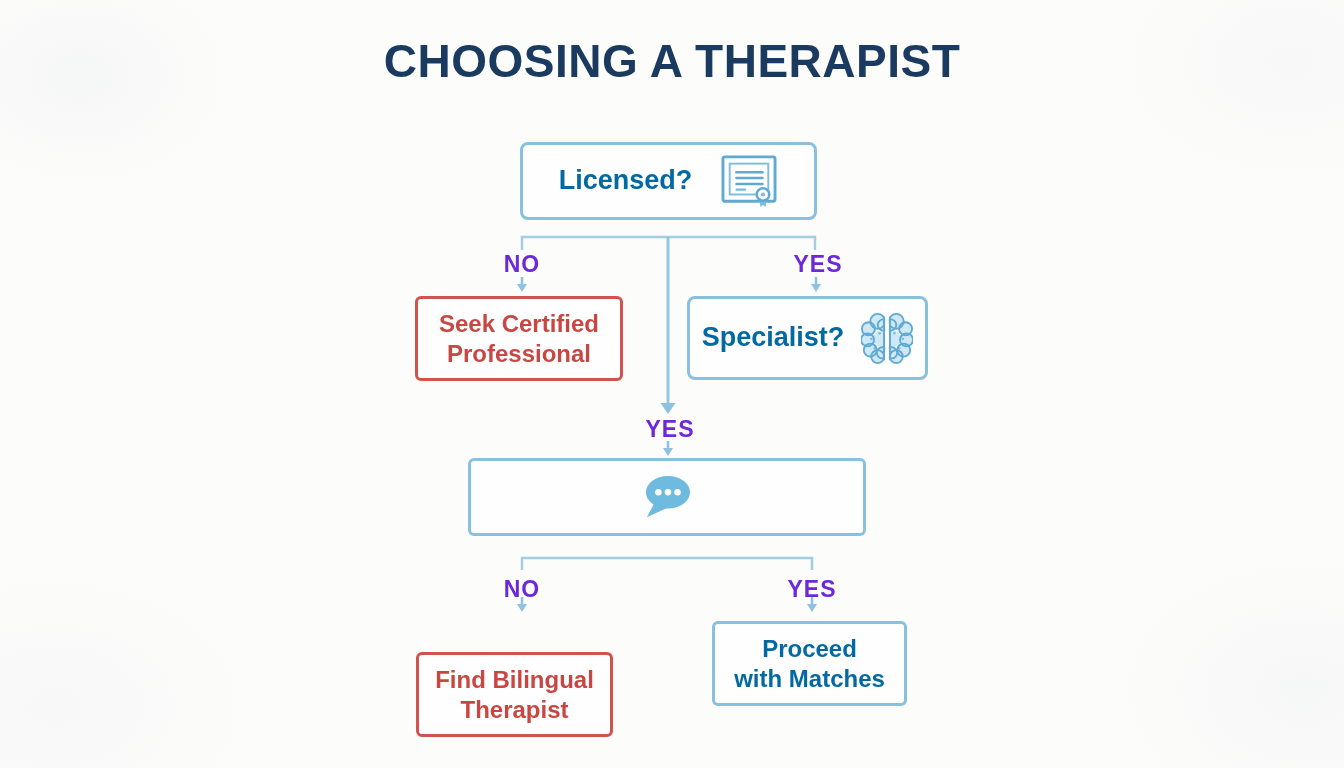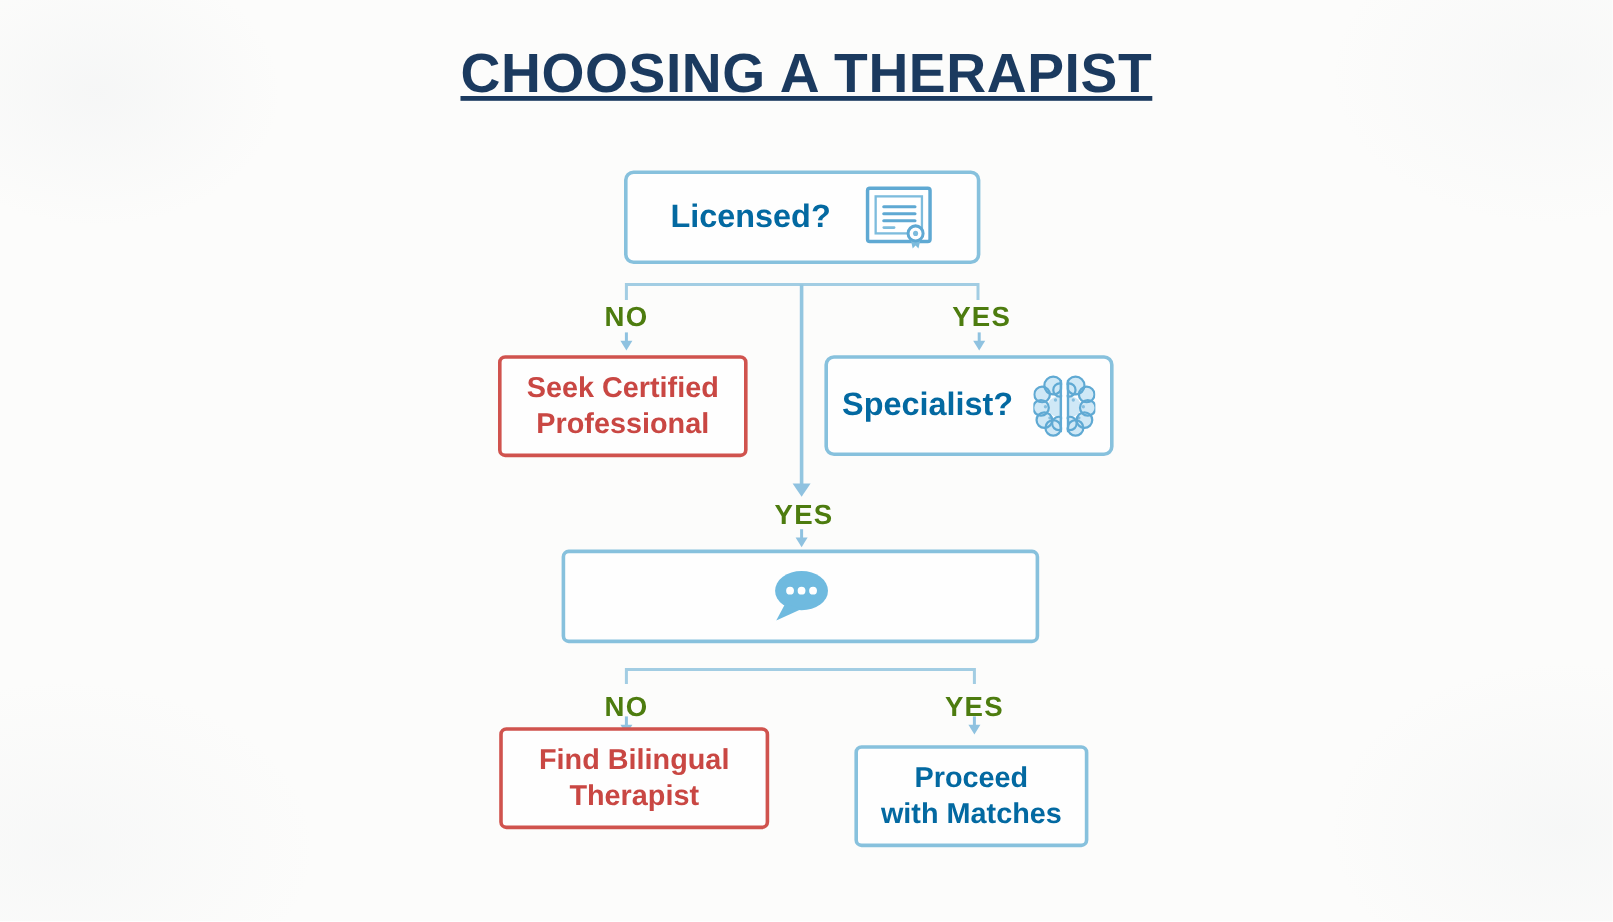--- a/index.html
+++ b/index.html
@@ -18,21 +18,20 @@
       radial-gradient(260px 180px at 96% 8%, rgba(190,198,206,0.08), rgba(190,198,206,0) 70%),
       radial-gradient(300px 200px at 4% 92%, rgba(190,198,206,0.08), rgba(190,198,206,0) 70%),
       radial-gradient(280px 200px at 97% 90%, rgba(190,198,206,0.09), rgba(190,198,206,0) 70%);
     pointer-events:none;
   }
   .title {
     position:absolute; top:34px; left:0; width:100%;
     text-align:center;
     font-size:46px; font-weight:800; letter-spacing:0.5px;
     color:#1b3a5f;
-    text-decoration:underline;
   }
   .connectors { position:absolute; left:0; top:0; pointer-events:none; }
   .node {
     position:absolute;
     display:flex; align-items:center; justify-content:center;
     background:#fefefe;
     border-radius:8px;
     box-sizing:border-box;
   }
   .node.blue { border:3px solid #87c1dd; }
@@ -45,29 +44,29 @@
   .icon { flex:0 0 auto; display:block; }
 
   #node-licensed        { left:520px; top:142px; width:297px; height:78px; gap:28px; }
   #node-licensed .node-label { font-size:27px; }
   #node-seek-certified  { left:415px; top:296px; width:208px; height:85px; }
   #node-seek-certified .node-label { font-size:24px; }
   #node-specialist      { left:687px; top:296px; width:241px; height:84px; gap:17px; }
   #node-specialist .node-label { font-size:27px; }
   #node-general         { left:468px; top:458px; width:398px; height:78px; gap:18px; border-radius:6px; }
   #node-general .node-label { font-size:26px; }
-  #node-bilingual       { left:416px; top:606px; width:225px; height:85px; }
+  #node-bilingual       { left:416px; top:652px; width:197px; height:85px; }
   #node-bilingual .node-label { font-size:24px; }
   #node-proceed         { left:712px; top:621px; width:195px; height:85px; border-radius:6px; }
   #node-proceed .node-label { font-size:24px; }
 
   .edge-label {
     position:absolute; transform:translateX(-50%);
     font-size:23px; font-weight:800; letter-spacing:1px;
-    color:#4d7c0f; white-space:nowrap;
+    color:#6d28d9; white-space:nowrap;
   }
   #lbl-licensed-no  { left:522px; top:251px; }
   #lbl-licensed-yes { left:818px; top:251px; }
   #lbl-mid-yes      { left:670px; top:416px; }
   #lbl-general-no   { left:522px; top:576px; }
   #lbl-general-yes  { left:812px; top:576px; }
 </style>
 </head>
 <body>
 

